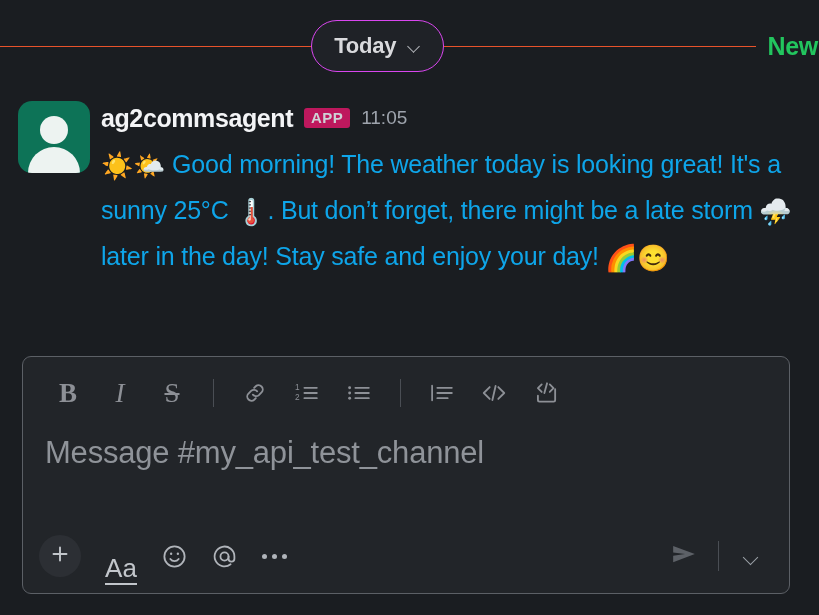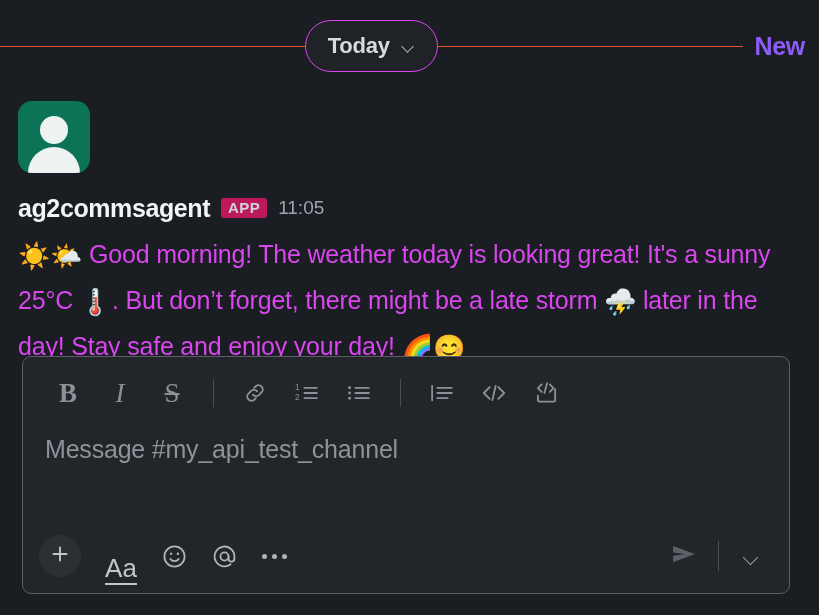--- a/index.html
+++ b/index.html
@@ -70,37 +70,36 @@
     position: absolute;
     left: 1px; top: 0;
     width: 8px; height: 8px;
     border-right: 1.8px solid #b5b8bd;
     border-bottom: 1.8px solid #b5b8bd;
     transform: rotate(45deg);
   }
 
   .new-label {
     flex: 0 0 auto;
-    color: #8b5cf6;
+    color: #22c55e;
     font-size: 25px;
     font-weight: bold;
     padding-left: 12px;
-    padding-right: 14px;
+    padding-right: 1px;
     letter-spacing: -0.3px;
   }
 
   
   .message {
     position: absolute;
     left: 18px;
     top: 101px;
     width: 783px;
     display: flex;
-    gap: 18px;
-    flex-direction: column;
+    gap: 11px;
   }
 
   .avatar {
     flex: 0 0 auto;
     width: 72px;
     height: 72px;
     border-radius: 14px;
     background: #0d7357;
     position: relative;
     overflow: hidden;
@@ -155,21 +154,21 @@
   }
 
   .timestamp {
     color: #9ea4ad;
     font-size: 19px;
     cursor: pointer;
   }
 
   .msg-text {
     margin-top: 9px;
-    color: #d946ef;
+    color: #0ea5e9;
     font-size: 25px;
     line-height: 44px;
     letter-spacing: -0.2px;
     word-wrap: break-word;
   }
   .emoji { font-size: 26px; vertical-align: -2px; }
 
   
   .composer {
     position: absolute;
@@ -235,21 +234,21 @@
   }
 
   .input-area {
     flex: 1 1 auto;
     padding: 6px 22px 0;
     display: flex;
     align-items: flex-start;
   }
   .placeholder {
     color: #8f9399;
-    font-size: 25px;
+    font-size: 31px;
     letter-spacing: -0.2px;
     cursor: text;
   }
 
   .action-bar {
     height: 74px;
     display: flex;
     align-items: center;
     padding: 0 18px 0 16px;
     gap: 4px;

